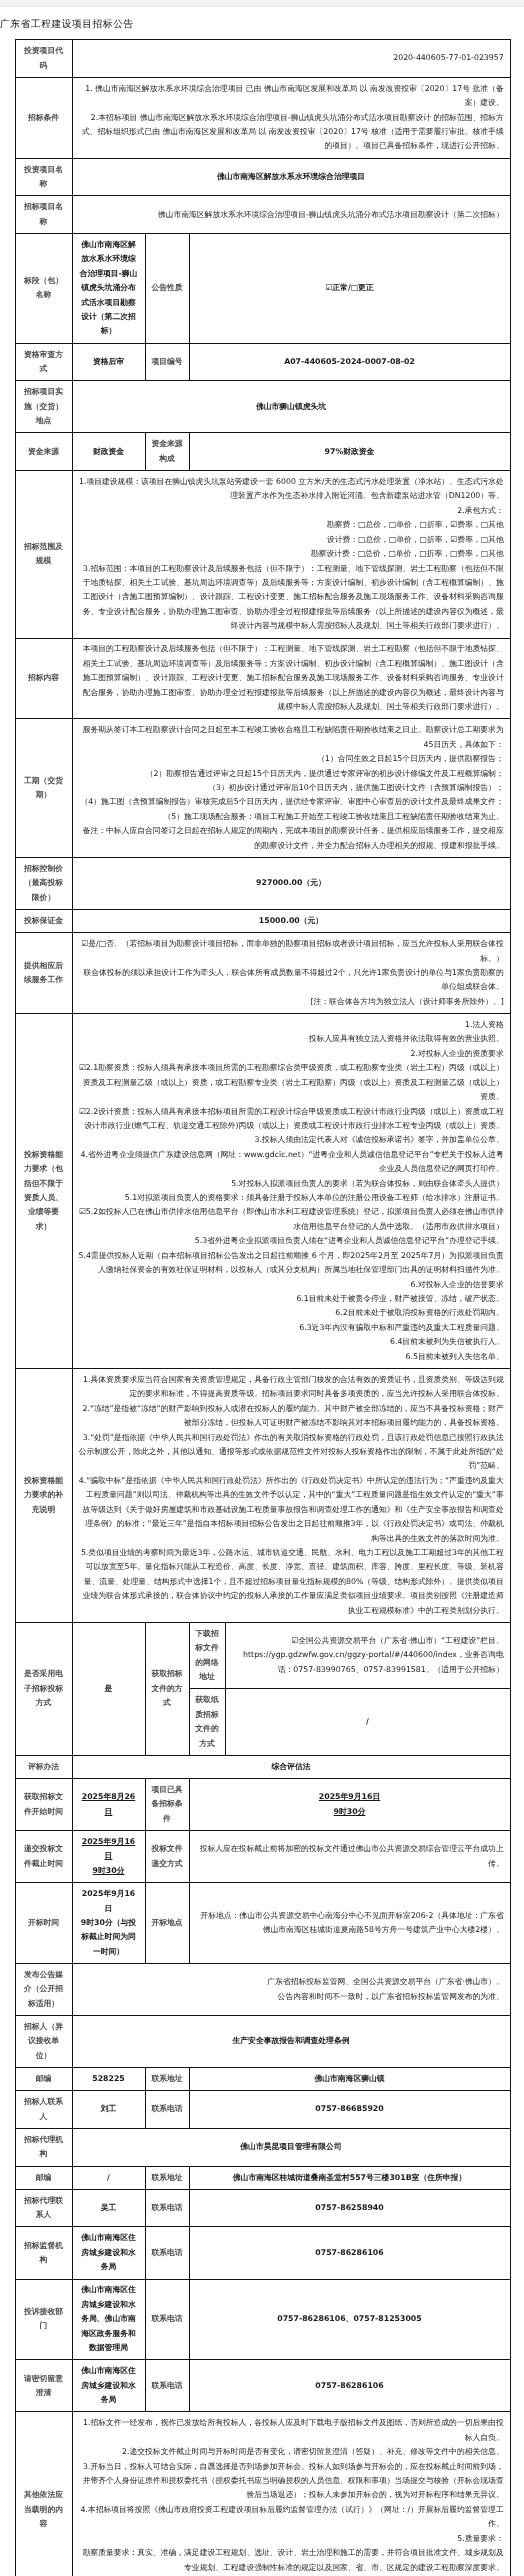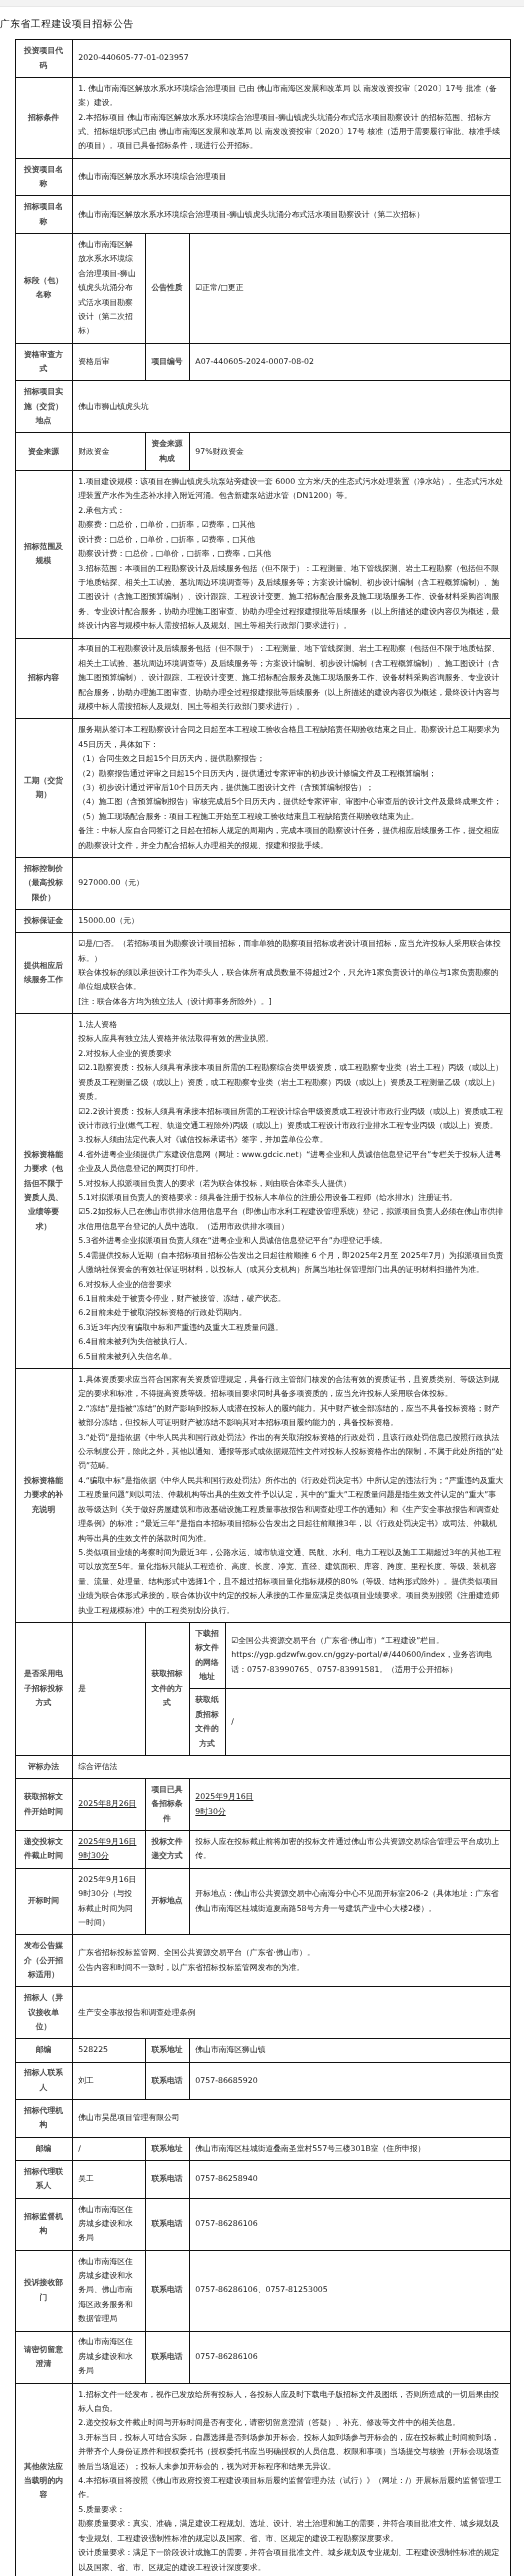--- a/index.html
+++ b/index.html
@@ -32,22 +32,22 @@
     word-break:break-all;
     overflow-wrap:break-word;
   }
   td.lbl{
     font-weight:bold;
     color:#4d4d4d;
     text-align:center;
     font-size:8px;
     padding:3.9px 2.6px;
   }
-  td.val{white-space:pre-line;text-align:left;}
-  td.ctr{text-align:left;white-space:pre-line;}
+  td.val{white-space:pre-line;text-align:right;}
+  td.ctr{text-align:center;white-space:pre-line;font-weight:bold;}
   td.ul{text-decoration:underline;}
   .c1{width:57px;}.c2{width:73px;}.c3{width:44px;}.c4{width:36px;}.c5{width:auto;}
 </style>
 </head>
 <body>
 
 <div class="topbar"></div>
 
 <h1 class="page-title">广东省工程建设项目招标公告</h1>
 

